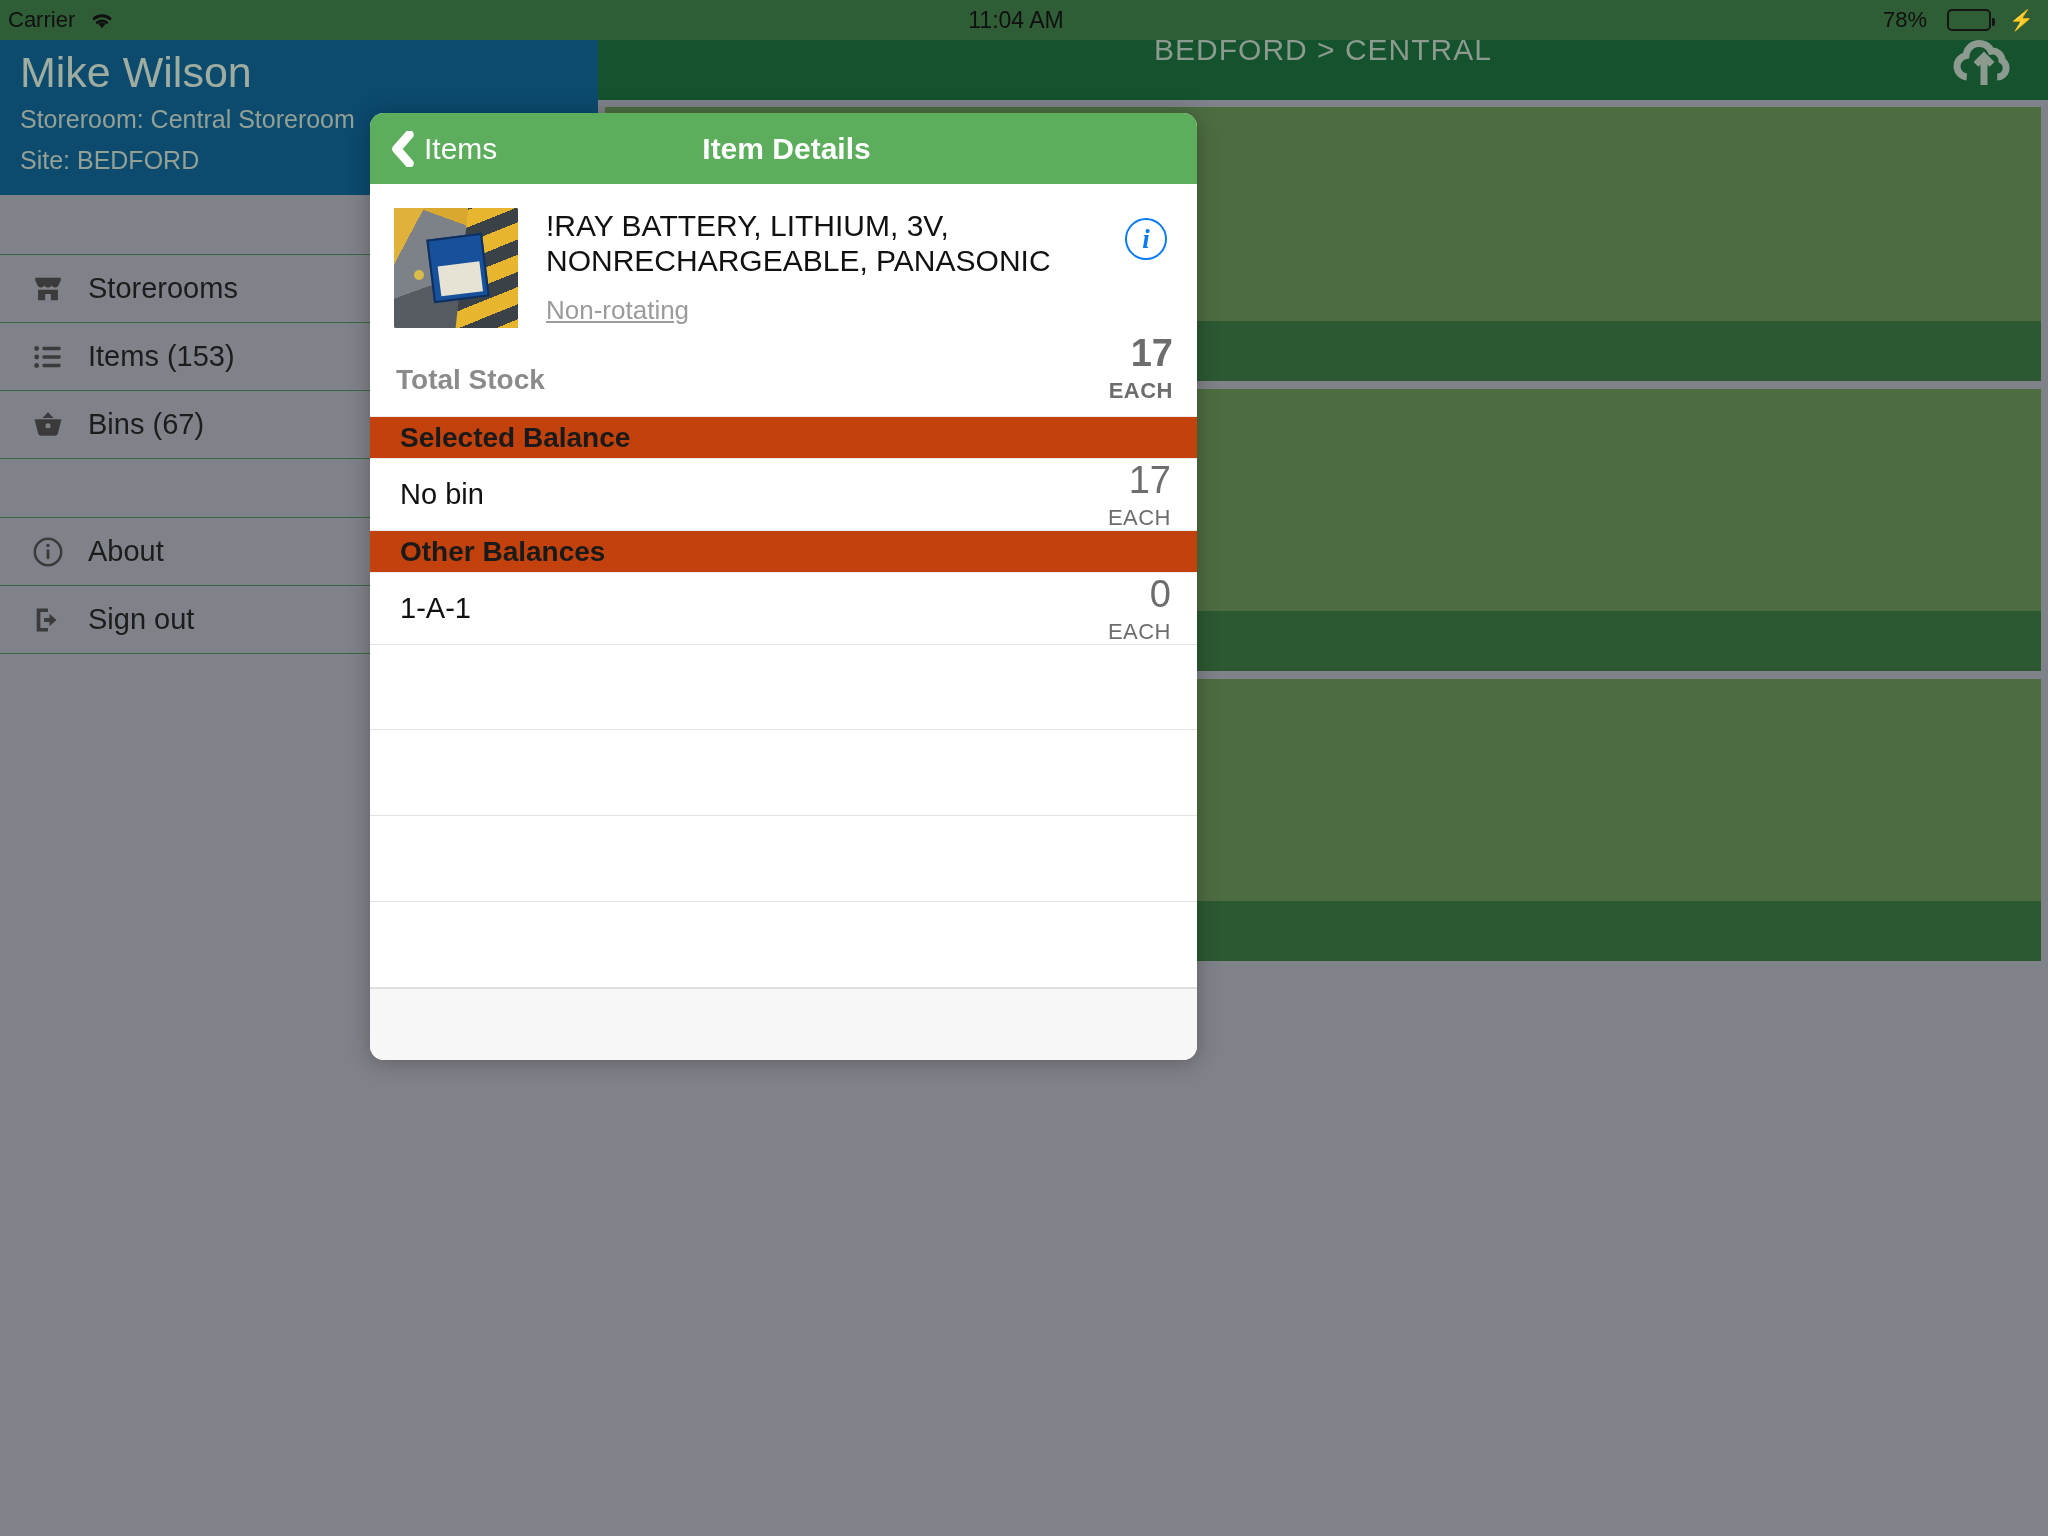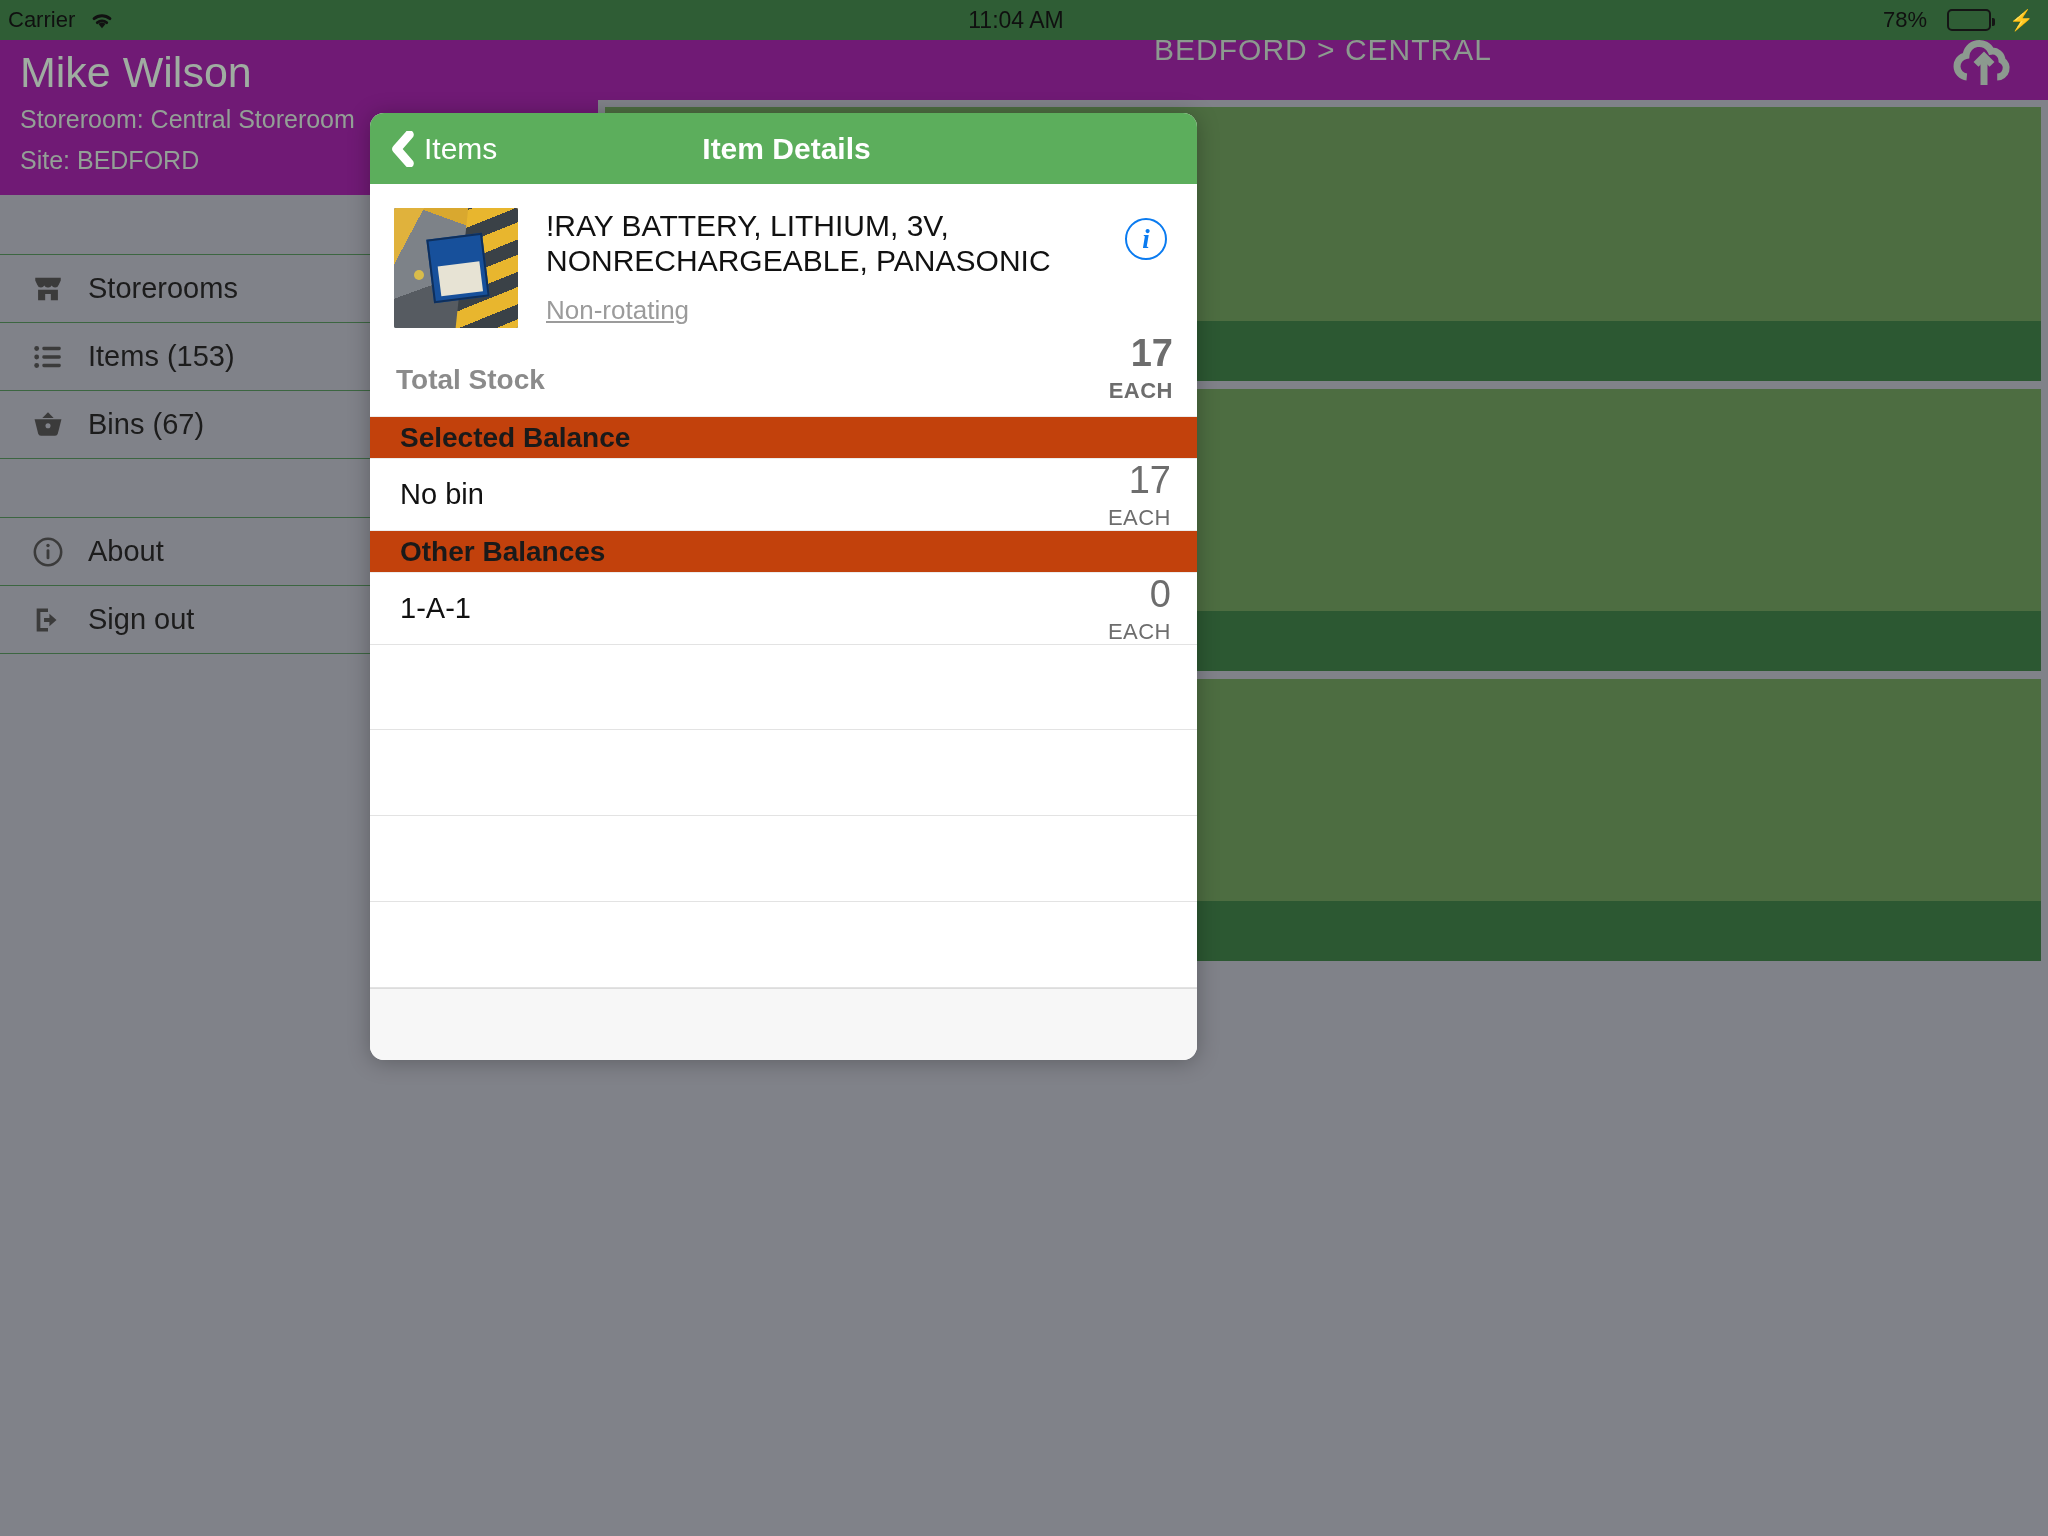--- a/index.html
+++ b/index.html
@@ -34,21 +34,21 @@
   }
   .battery-fill { height:100%; width:78%; background:#4fd560; border-radius:2px; }
   .bolt { font-size:20px; color:#151515; margin-left:-2px; }
 
   
   .left-panel {
     position:absolute; top:0; left:0; width:598px; bottom:0;
     background:#808289;
   }
   .lp-header {
-    background:#701a75; height:195px; padding:48px 20px 0 20px; color:#9aa79c;
+    background:#0c4a6e; height:195px; padding:48px 20px 0 20px; color:#9aa79c;
   }
   .lp-name { font-size:43px; font-weight:400; color:#9fada1; line-height:1.15; }
   .lp-sub { font-size:25px; color:#93a096; line-height:1.45; margin-top:4px; }
 
   .lp-spacer { height:60px; border-bottom:1px solid #3c6641; }
 
   .menu-item {
     height:68px; display:flex; align-items:center; gap:22px;
     padding-left:30px; border-bottom:1px solid #3c6641;
     color:#1c1c1c; font-size:29px;
@@ -56,21 +56,21 @@
   .menu-gap { height:59px; border-bottom:1px solid #3c6641; }
   .menu-icon { width:36px; height:36px; display:flex; align-items:center; justify-content:center; }
   .menu-icon svg { display:block; fill:#3b3b3b; }
 
   
   .right-panel {
     position:absolute; top:0; left:598px; right:0; bottom:0;
     background:#808289;
   }
   .rp-header {
-    height:100px; background:#701a75;
+    height:100px; background:#14532d;
     display:flex; align-items:center; justify-content:center;
     position:relative;
   }
   .rp-title { color:#8c9a8f; font-size:30px; letter-spacing:1px; }
   .cloud-up { position:absolute; right:30px; top:34px; }
   .cloud-up svg { display:block; stroke:#8c9a8f; fill:none; stroke-width:3.5; }
 
   .tiles { padding:7px 7px 0 7px; display:flex; flex-direction:column; gap:8px; }
   .tile { background:#4d6d41; position:relative; overflow:hidden; }
   .tile-body { height:222px; display:flex; align-items:center; }

